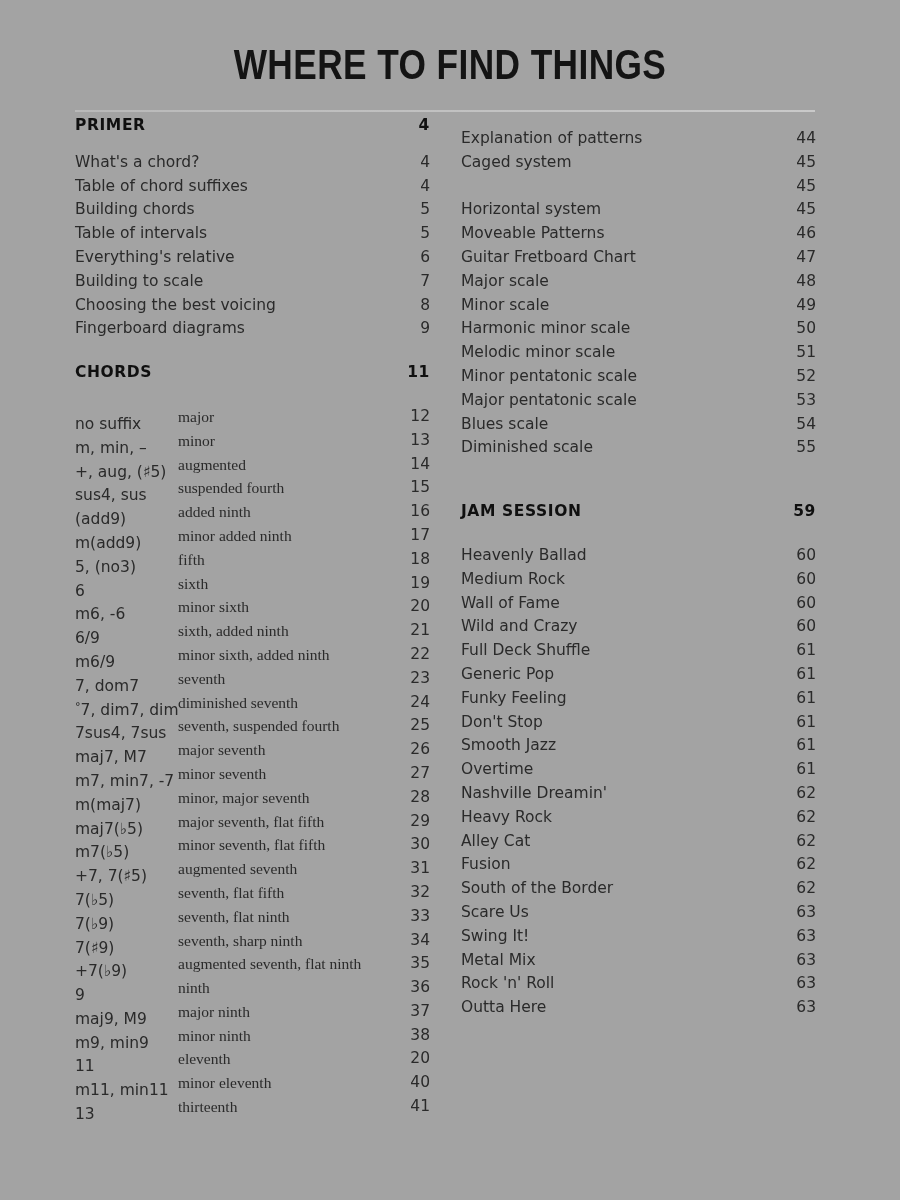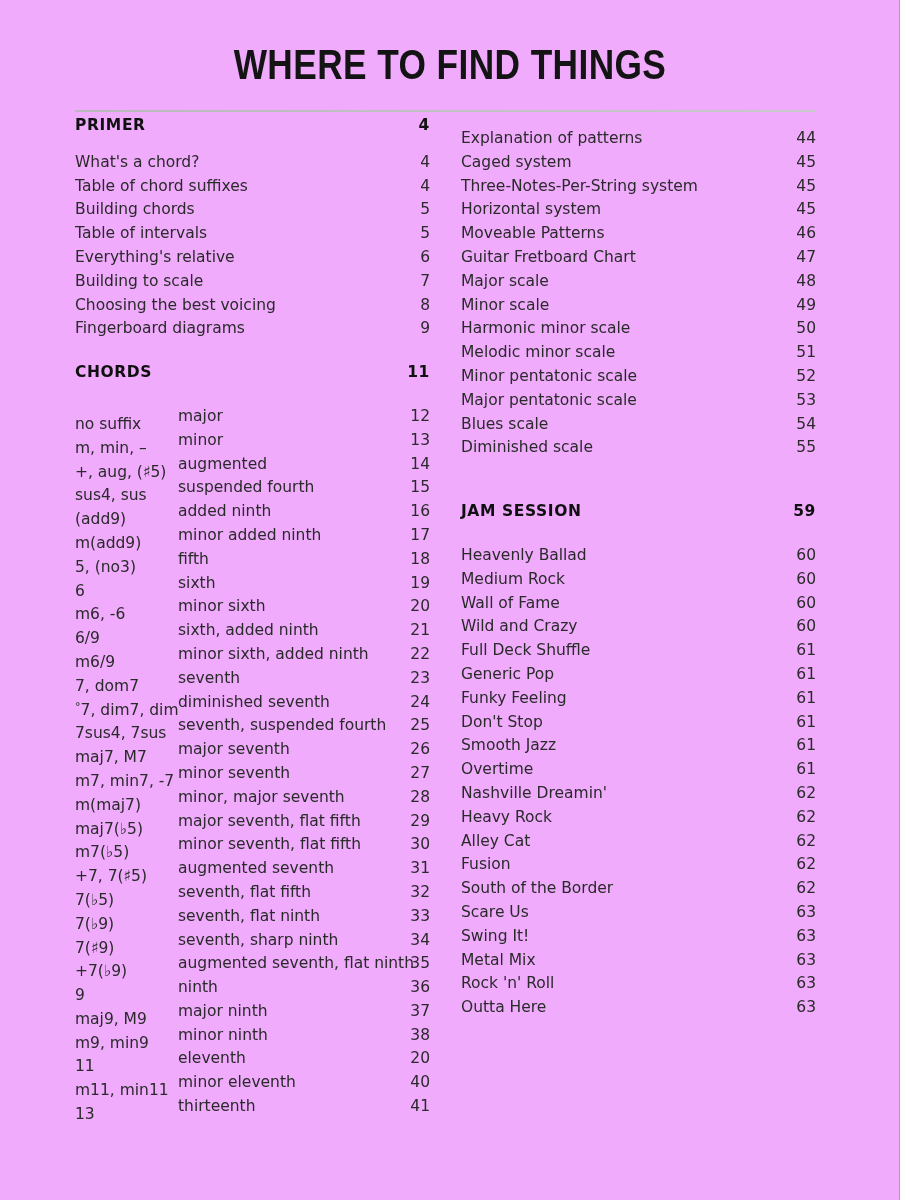--- a/index.html
+++ b/index.html
@@ -11,22 +11,22 @@
     width: 900px;
     height: 1200px;
     position: relative;
     font-family: "DejaVu Sans", sans-serif;
     color: #111111;
     overflow: hidden;
   }
   .page {
     position: absolute;
     inset: 0;
-    background: #f0abfc;
-    border-right: 1px solid #a3a3a3;
+    background: #a3a3a3;
+    border-right: 5px solid #a3a3a3;
     box-sizing: border-box;
   }
 
   
   .title {
     position: absolute;
     top: 40px;
     left: 0;
     width: 900px;
     text-align: center;
@@ -76,20 +76,21 @@
   .row .suffix {
     position: absolute;
     left: 0;
     top: 0;
     margin-top: 8px;
   }
   .row .desc {
     position: absolute;
     left: 103px;
     top: 0;
+    font-family: Liberation Serif, serif;
   }
   .row .pg {
     position: absolute;
     right: 0;
     top: 0;
     text-align: right;
   }
 
   
   .row.heading {
@@ -336,21 +337,20 @@
     <div id="scale-items">
         <div class="row">
           <span class="label">Explanation of patterns</span>
           <span class="pg">44</span>
         </div>
         <div class="row">
           <span class="label">Caged system</span>
           <span class="pg">45</span>
         </div>
         <div class="row">
-          <span class="label">Three-Notes-Per-String system</span>
           <span class="pg">45</span>
         </div>
         <div class="row">
           <span class="label">Horizontal system</span>
           <span class="pg">45</span>
         </div>
         <div class="row">
           <span class="label">Moveable Patterns</span>
           <span class="pg">46</span>
         </div>

